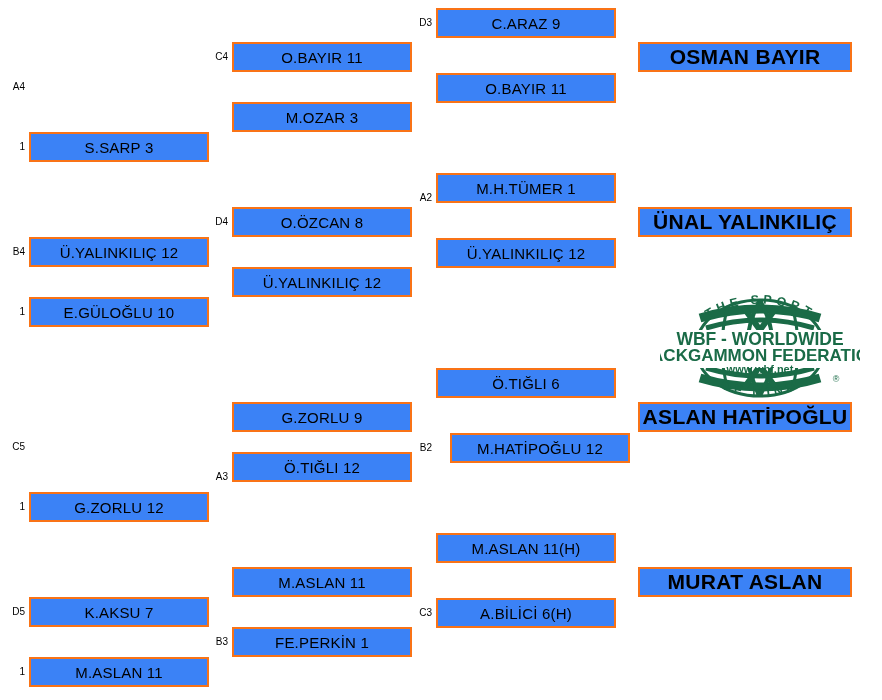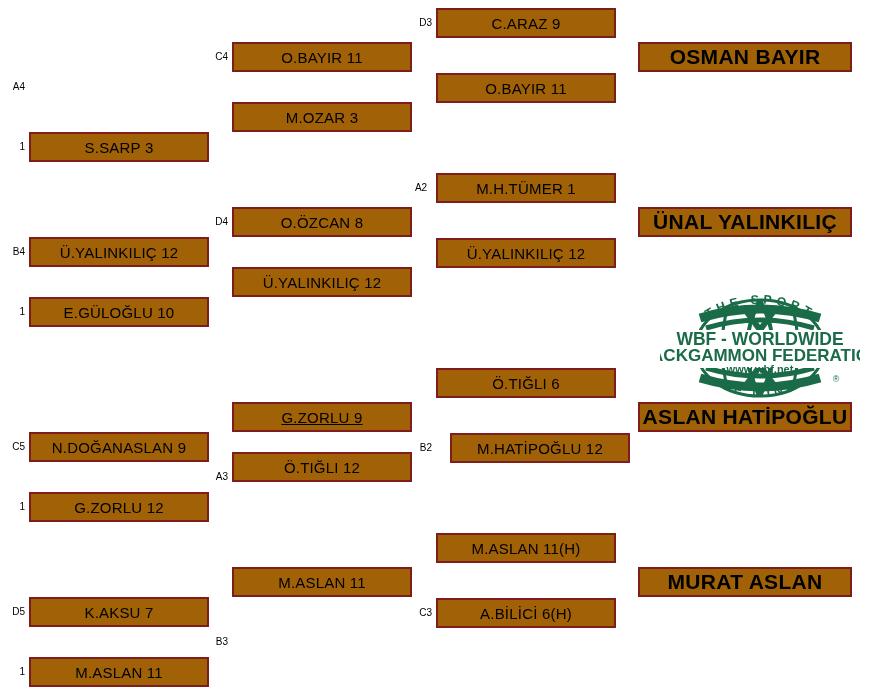--- a/index.html
+++ b/index.html
@@ -8,22 +8,22 @@
     background:#ffffff;
     font-family:"Liberation Sans","DejaVu Sans",sans-serif;
     position:relative;
     overflow:hidden;
   }
   #bracket{position:absolute;left:0;top:0;width:882px;height:700px;}
 
   .match-box{
     position:absolute;
     box-sizing:border-box;
-    border:2px solid #7f1d1d;
-    background:#a16207;
+    border:2px solid #f97316;
+    background:#3b82f6;
     display:flex;
     align-items:center;
     justify-content:center;
     font-size:15px;
     color:#000000;
     letter-spacing:0.2px;
     white-space:nowrap;
   }
   .match-box.w180{width:180px;height:30px;}
   .match-box.winner{
@@ -64,39 +64,39 @@
     <div class="match-box w180" style="left: 436px; top: 73px;">O.BAYIR 11</div>
     <div class="match-box winner" style="left: 638px; top: 42px;">OSMAN BAYIR</div>
     <div class="match-box w180" style="left: 29px; top: 237px;">Ü.YALINKILIÇ 12</div>
     <div class="seed" style="left: 3px; top: 247px; width: 22px;">B4</div>
     <div class="match-box w180" style="left: 29px; top: 297px;">E.GÜLOĞLU 10</div>
     <div class="seed" style="left: 3px; top: 307px; width: 22px;">1</div>
     <div class="match-box w180" style="left: 232px; top: 207px;">O.ÖZCAN 8</div>
     <div class="seed" style="left: 206px; top: 217px; width: 22px;">D4</div>
     <div class="match-box w180" style="left: 232px; top: 267px;">Ü.YALINKILIÇ 12</div>
     <div class="match-box w180" style="left: 436px; top: 173px;">M.H.TÜMER 1</div>
-    <div class="seed" style="left: 410px; top: 183px; width: 22px; text-align: center;">A2</div>
+    <div class="seed" style="left: 410px; top: 193px; width: 22px;">A2</div>
     <div class="match-box w180" style="left: 436px; top: 238px;">Ü.YALINKILIÇ 12</div>
     <div class="match-box winner" style="left: 638px; top: 207px;">ÜNAL YALINKILIÇ</div>
-    <div class="match-box w180" style="left: 29px; top: 432px;">N.DOĞANASLAN 9</div>
     <div class="seed" style="left: 3px; top: 442px; width: 22px;">C5</div>
     <div class="match-box w180" style="left: 29px; top: 492px;">G.ZORLU 12</div>
     <div class="seed" style="left: 3px; top: 502px; width: 22px;">1</div>
-    <div class="match-box w180" style="left: 232px; top: 402px; text-decoration: underline;">G.ZORLU 9</div>
+    <div class="match-box w180" style="left: 232px; top: 402px;">G.ZORLU 9</div>
     <div class="match-box w180" style="left: 232px; top: 452px; text-align: right;">Ö.TIĞLI 12</div>
     <div class="seed" style="left: 206px; top: 472px; width: 22px;">A3</div>
     <div class="match-box w180" style="left: 436px; top: 368px;">Ö.TIĞLI 6</div>
     <div class="match-box w180" style="left: 436px; top: 433px; margin-left: 14px;">M.HATİPOĞLU 12</div>
     <div class="seed" style="left: 410px; top: 443px; width: 22px;">B2</div>
     <div class="match-box winner" style="left: 638px; top: 402px;">ASLAN HATİPOĞLU</div>
     <div class="match-box w180" style="left: 29px; top: 597px;">K.AKSU 7</div>
     <div class="seed" style="left: 3px; top: 607px; width: 22px;">D5</div>
     <div class="match-box w180" style="left: 29px; top: 657px;">M.ASLAN 11</div>
     <div class="seed" style="left: 3px; top: 667px; width: 22px;">1</div>
     <div class="match-box w180" style="left: 232px; top: 567px;">M.ASLAN 11</div>
+    <div class="match-box w180" style="left: 232px; top: 627px;">FE.PERKİN 1</div>
     <div class="seed" style="left: 206px; top: 637px; width: 22px;">B3</div>
     <div class="match-box w180" style="left: 436px; top: 533px;">M.ASLAN 11(H)</div>
     <div class="match-box w180" style="left: 436px; top: 598px;">A.BİLİCİ 6(H)</div>
     <div class="seed" style="left: 410px; top: 608px; width: 22px;">C3</div>
     <div class="match-box winner" style="left: 638px; top: 567px;">MURAT ASLAN</div>
   </div>
 
 <div id="wbf-logo">
   <svg viewBox="0 0 200 136" xmlns="http://www.w3.org/2000/svg">
     <defs>

